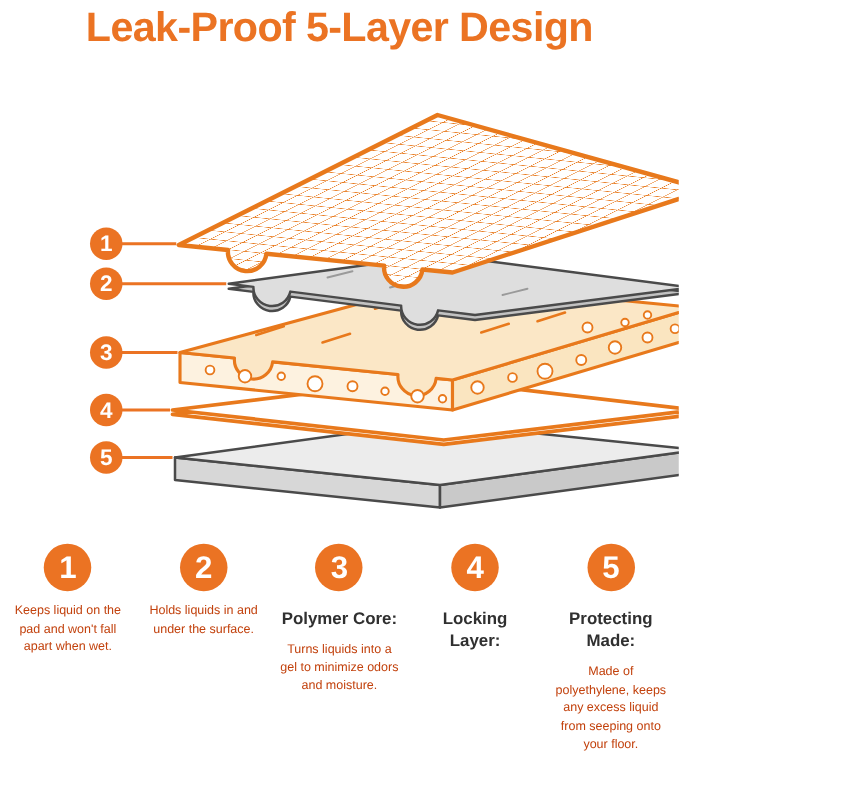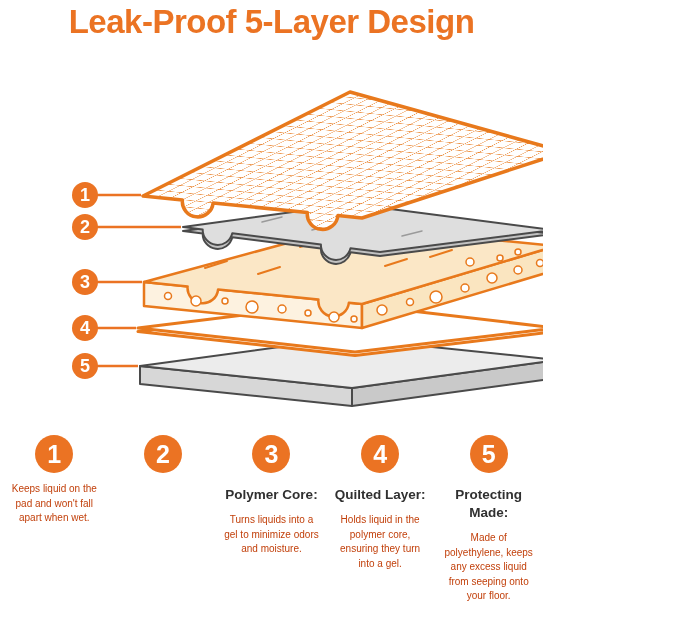--- a/index.html
+++ b/index.html
@@ -122,30 +122,30 @@
     </g>
   </svg>
 
   <div class="legend">
     <div class="legend-col">
       <div class="lnum">1</div>
       <div class="lbody">Keeps liquid on the pad and won't fall apart when wet.</div>
     </div>
     <div class="legend-col">
       <div class="lnum">2</div>
+      <div class="lbody">Holds liquids in and under the surface.</div>
     </div>
     <div class="legend-col">
       <div class="lnum">3</div>
       <div class="lhead">Polymer Core:</div>
       <div class="lbody">Turns liquids into a gel to minimize odors and moisture.</div>
     </div>
     <div class="legend-col">
       <div class="lnum">4</div>
-      <div class="lhead">Quilted Layer:</div>
-      <div class="lbody">Holds liquid in the polymer core, ensuring they turn into a gel.</div>
+      <div class="lhead">Locking Layer:</div>
     </div>
     <div class="legend-col">
       <div class="lnum">5</div>
       <div class="lhead">Protecting Made:</div>
       <div class="lbody">Made of polyethylene, keeps any excess liquid from seeping onto your floor.</div>
     </div>
   </div>
 
 </div>
 

